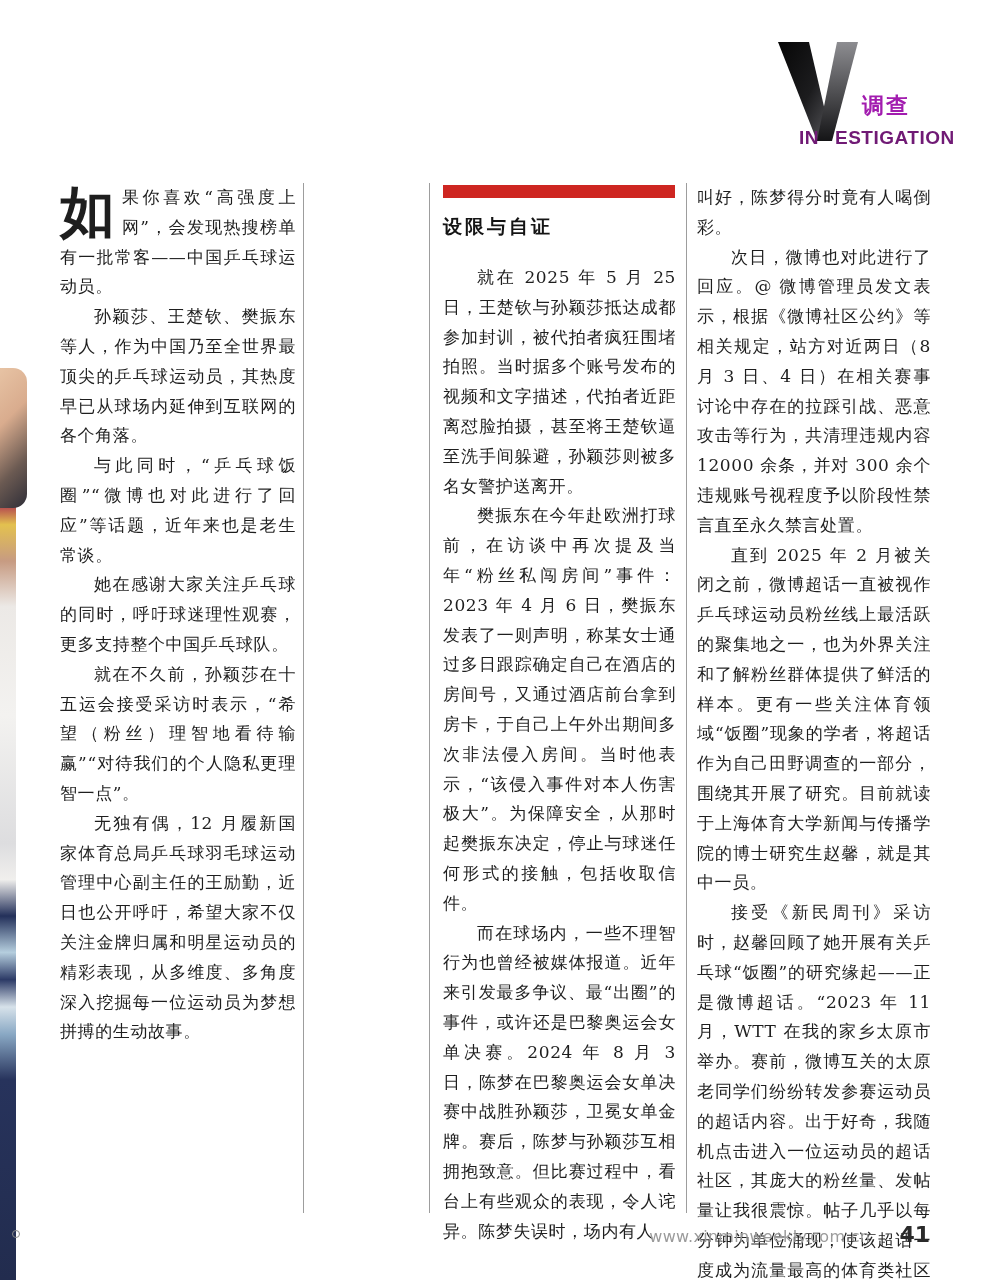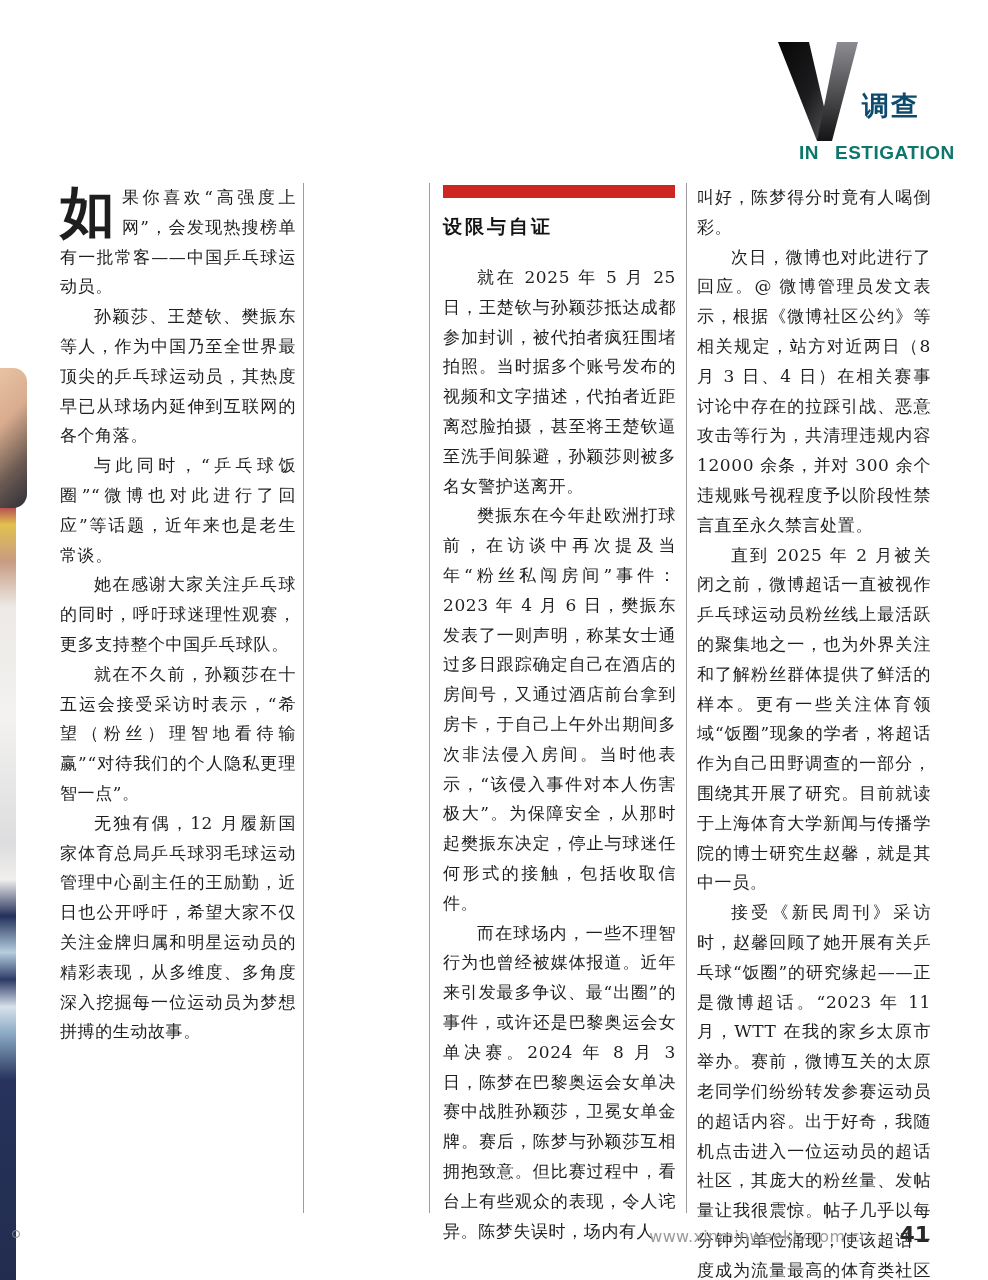--- a/index.html
+++ b/index.html
@@ -27,26 +27,26 @@
   .edge-mark{
     position:absolute;left:12px;top:1230px;width:6px;height:6px;
     border:1px solid #8a8a8a;border-radius:50%;
   }
   
   .logo{position:absolute;left:778px;top:42px;width:158px;height:106px;}
   .logo svg{position:absolute;left:0;top:0;}
   .logo-cn{
     position:absolute;left:84px;top:50px;
     font-family:"DejaVu Sans","Liberation Sans",sans-serif;
-    font-weight:bold;font-size:27px;line-height:27px;color:#0c4a6e;letter-spacing:2px;
+    font-weight:bold;font-size:22px;line-height:27px;color:#a21caf;letter-spacing:2px;
   }
   .logo-en{
     position:absolute;top:85px;
     font-family:"Liberation Sans","DejaVu Sans",sans-serif;
-    font-weight:bold;font-size:19px;line-height:21px;color:#0f766e;letter-spacing:0.5px;margin-top:15px;
+    font-weight:bold;font-size:19px;line-height:21px;color:#701a75;letter-spacing:0.5px;
   }
   .logo-en.in{left:21px;}
   .logo-en.rest{left:57px;}
   
   .vrule{position:absolute;top:183px;width:1px;height:1030px;background:#9d9d9d;}
   .vrule.r1{left:303px;}
   .vrule.r2{left:429px;}
   .vrule.r3{left:686px;}
   
   .col{

